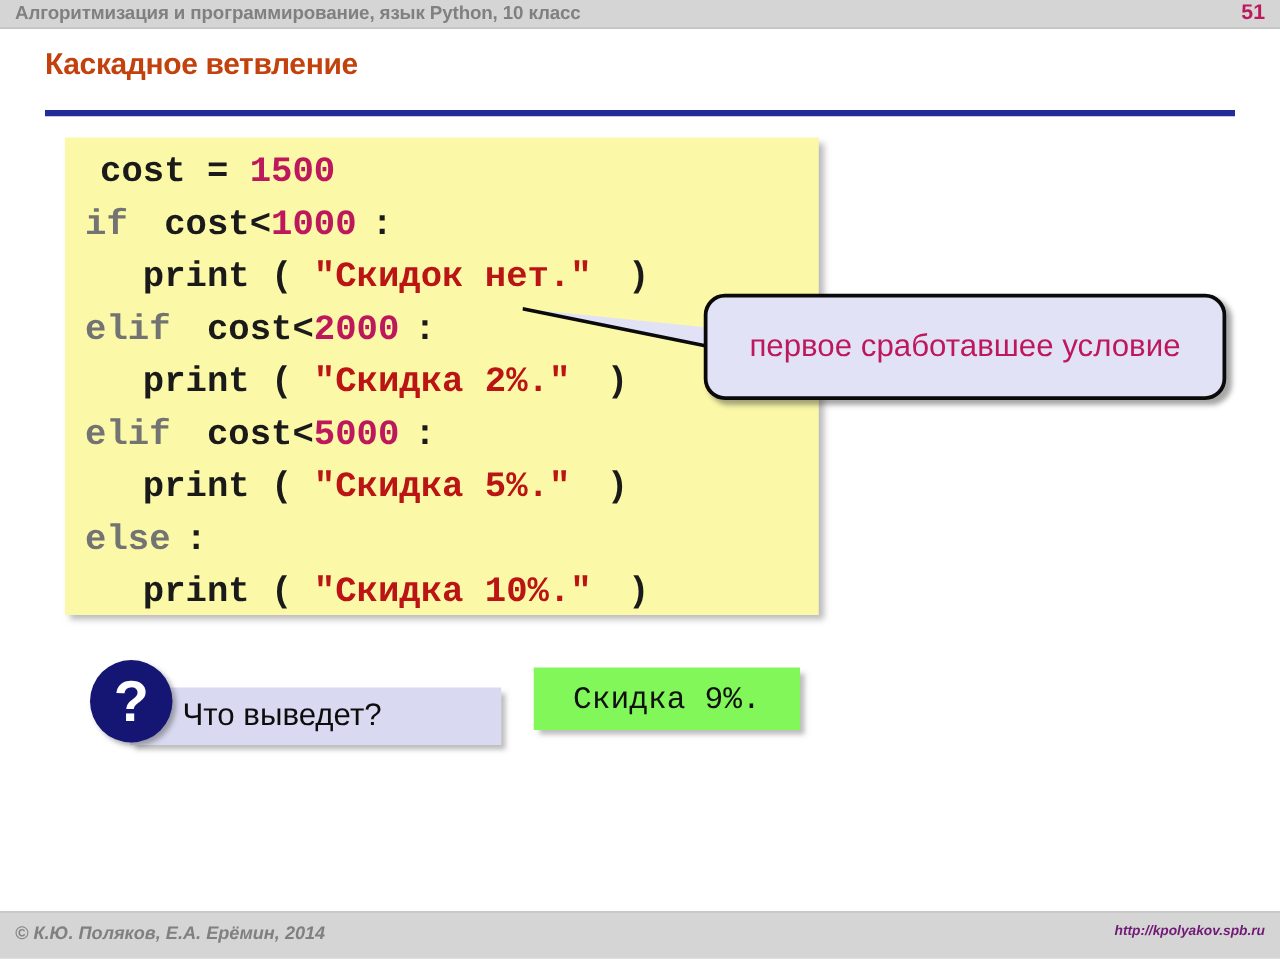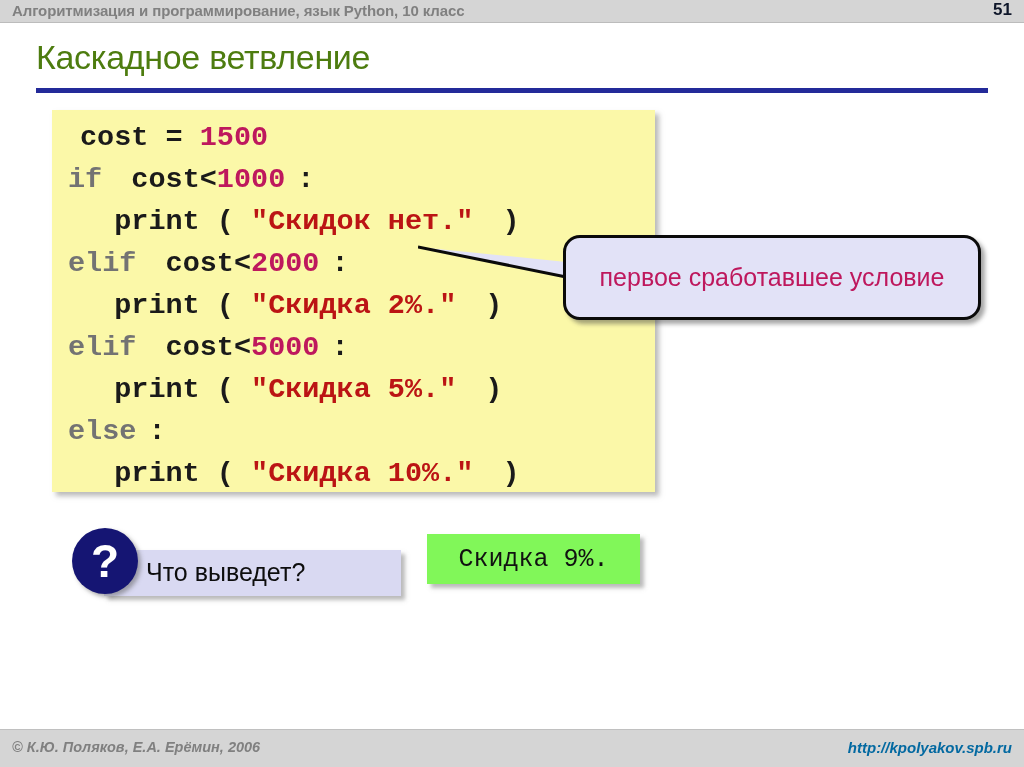--- a/index.html
+++ b/index.html
@@ -34,32 +34,32 @@
     color: #808080;
     white-space: nowrap;
     letter-spacing: -0.1px;
   }
   .page-number {
     position: absolute;
     right: 12px;
     top: 0px;
     font-size: 17px;
     font-weight: bold;
-    color: #0f172a;
+    color: #be185d;
     font-style: normal;
   }
 
   
   .slide-title {
     position: absolute;
     left: 36px;
     top: 38px;
-    font-size: 34px;
-    font-weight: normal;
-    color: #4d7c0f;
+    font-size: 24px;
+    font-weight: bold;
+    color: #c2410c;
     letter-spacing: -0.3px;
     white-space: nowrap;
   }
   .title-rule {
     position: absolute;
     left: 36px;
     top: 88px;
     width: 952px;
     height: 5px;
     background: #232a99;
@@ -212,24 +212,24 @@
     font-size: 14.5px;
     font-style: italic;
     font-weight: bold;
     color: #808080;
     white-space: nowrap;
   }
   .footer-right {
     position: absolute;
     right: 12px;
     top: 9px;
-    font-size: 15px;
+    font-size: 11px;
     font-style: italic;
     font-weight: bold;
-    color: #0369a1;
+    color: #701a75;
     white-space: nowrap;
     margin-left: 12px;
   }
 </style>
 </head>
 <body>
 
 <div class="header-bar">
   <div class="header-title">Алгоритмизация и программирование, язык Python, 10 класс</div>
   <div class="page-number">51</div>
@@ -258,15 +258,15 @@
 </div>
 <div class="q-circle">
   <div class="q-mark">?</div>
 </div>
 
 <div class="a-box">
   <div class="a-box-text">Скидка 9%.</div>
 </div>
 
 <div class="footer-bar">
-  <div class="footer-left">© К.Ю. Поляков, Е.А. Ерёмин, 2006</div>
+  <div class="footer-left">© К.Ю. Поляков, Е.А. Ерёмин, 2014</div>
   <div class="footer-right">http://kpolyakov.spb.ru</div>
 </div>
 
 </body></html>

